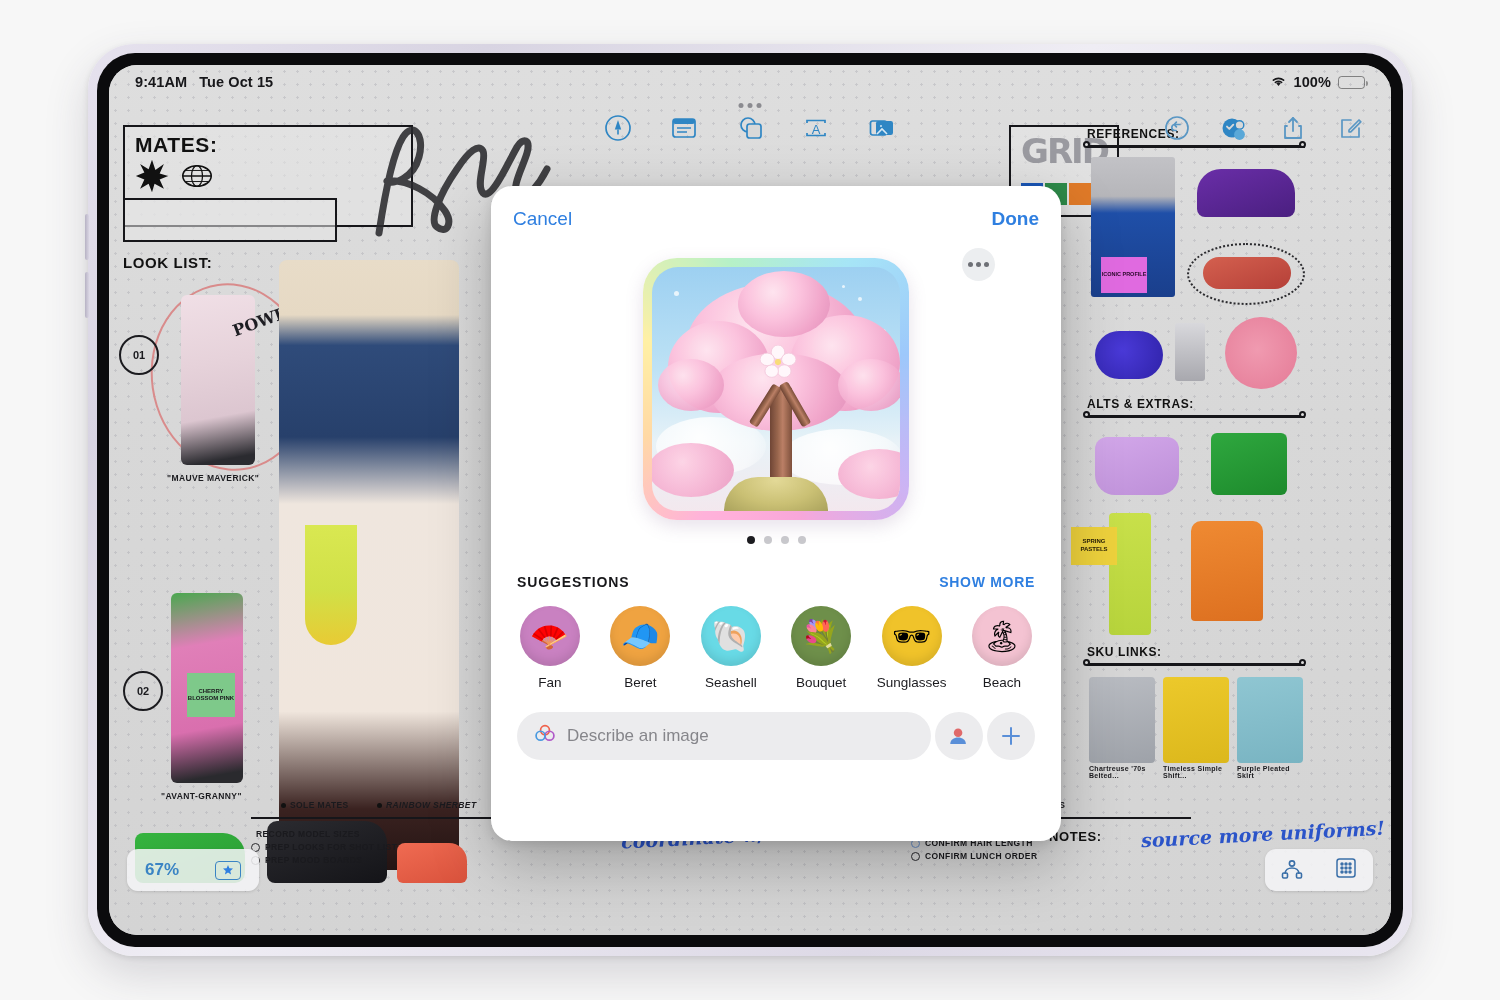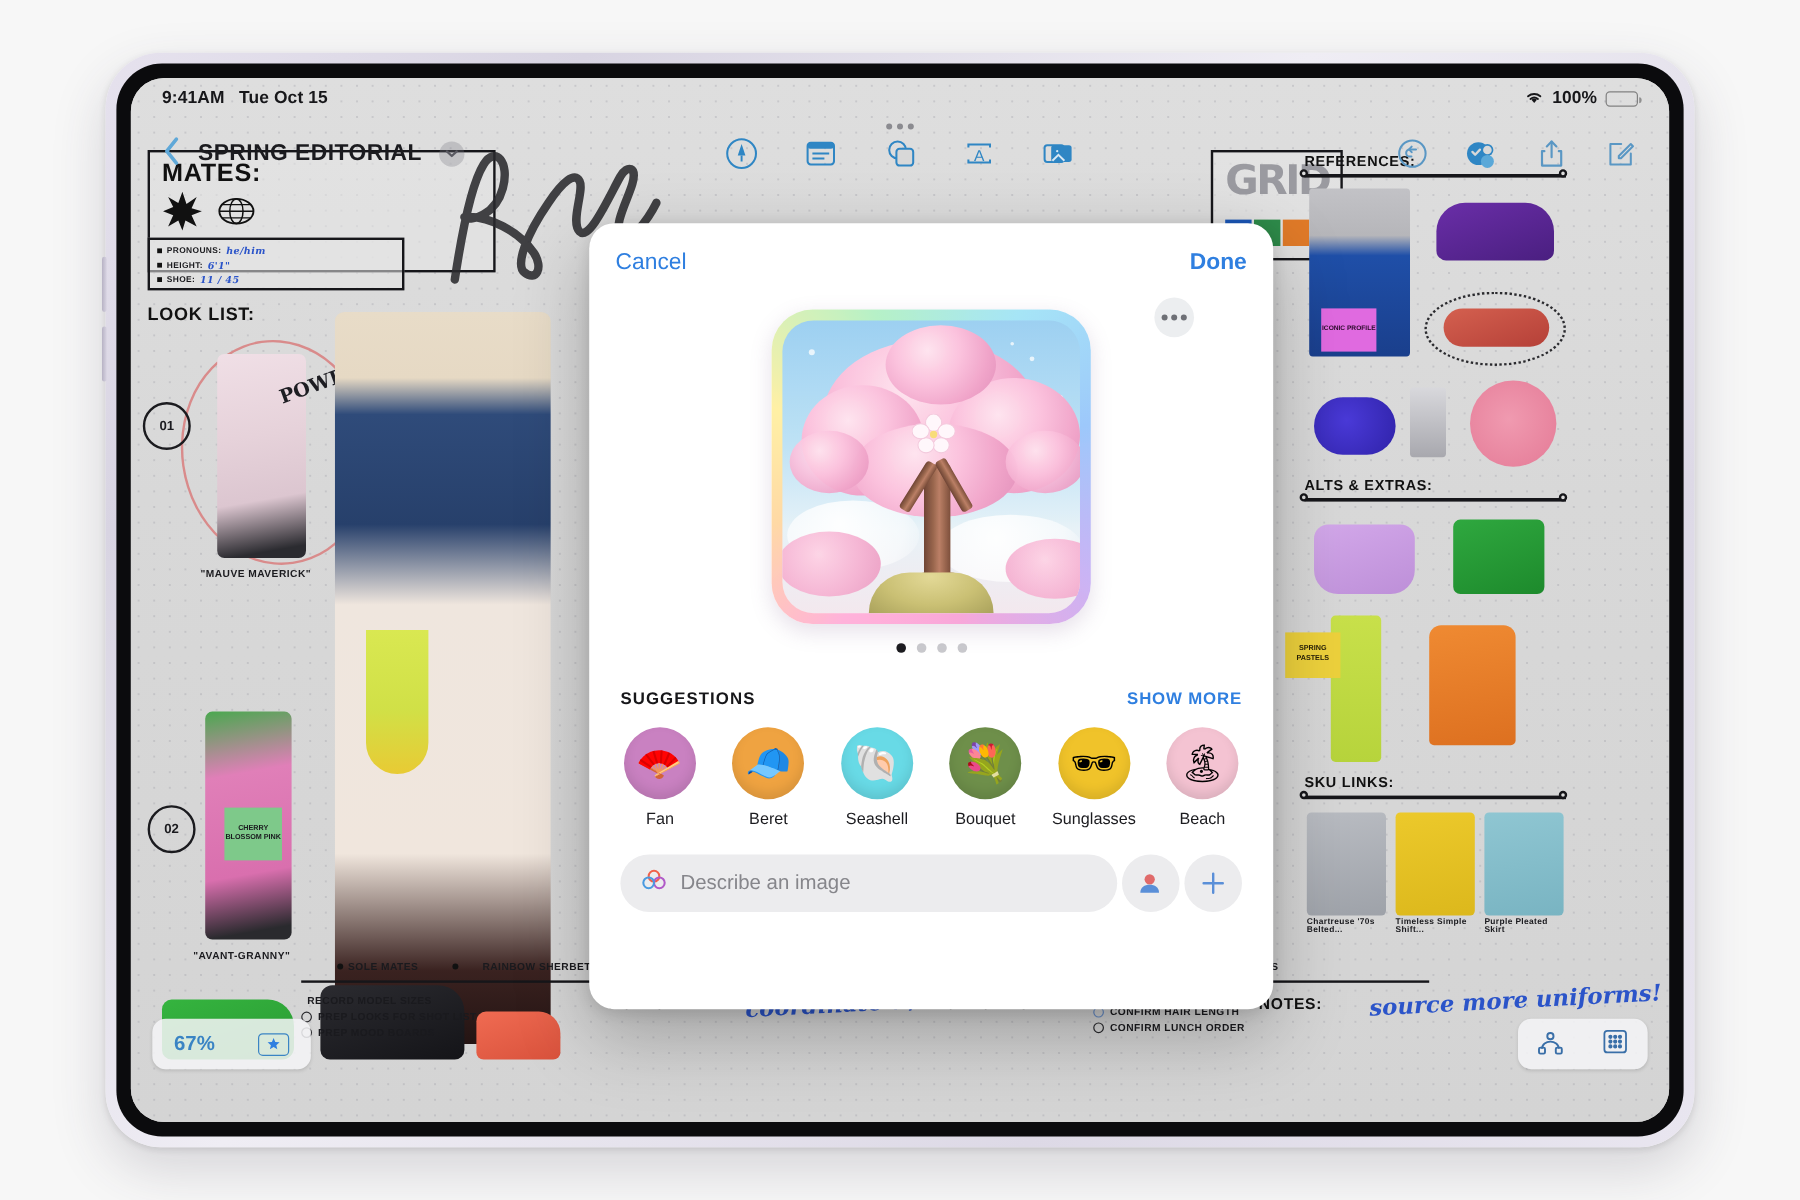--- a/index.html
+++ b/index.html
@@ -289,37 +289,20 @@
         </svg>
         <svg style="position:absolute;left:72px;top:96px;" width="32" height="30" viewBox="0 0 40 38">
           <ellipse cx="20" cy="19" rx="18" ry="13" fill="none" stroke="#111" stroke-width="2"></ellipse>
           <ellipse cx="20" cy="19" rx="7" ry="13" fill="none" stroke="#111" stroke-width="1.6"></ellipse>
           <line x1="2" y1="19" x2="38" y2="19" stroke="#111" stroke-width="1.6"></line>
           <line x1="5" y1="12" x2="35" y2="12" stroke="#111" stroke-width="1.2"></line>
           <line x1="5" y1="26" x2="35" y2="26" stroke="#111" stroke-width="1.2"></line>
         </svg>
 
         <div class="board-box" style="left:14px;top:133px;width:214px;height:44px;"></div>
-        <div style="position:absolute;left:22px;top:139px;width:200px;">
-          <div style="display:flex;gap:4px;align-items:center;">
-            <span style="width:4px;height:4px;background:#111;display:block;"></span>
-            <span class="tiny">PRONOUNS:</span>
-            <span class="tiny handwrite" style="font-size:8px;">he/him</span>
-          </div>
-          <div style="display:flex;gap:4px;align-items:center;margin-top:2px;">
-            <span style="width:4px;height:4px;background:#111;display:block;"></span>
-            <span class="tiny">HEIGHT:</span>
-            <span class="tiny handwrite" style="font-size:8px;">6'1"</span>
-          </div>
-          <div style="display:flex;gap:4px;align-items:center;margin-top:2px;">
-            <span style="width:4px;height:4px;background:#111;display:block;"></span>
-            <span class="tiny">SHOE:</span>
-            <span class="tiny handwrite" style="font-size:8px;">11 / 45</span>
-          </div>
-        </div>
 
         <svg style="position:absolute;left:258px;top:58px;" width="190" height="120" viewBox="0 0 190 120">
           <path d="M12 110 C18 70 26 30 36 14 C46 -2 58 12 52 34 C46 56 26 62 20 58 C40 56 66 70 78 88 C86 100 80 112 70 104 C62 98 72 72 90 46 C102 28 112 20 116 28 C120 36 108 62 116 70 C124 78 140 42 150 24 C156 14 164 16 160 30 C156 44 144 64 150 74 C156 84 174 58 180 46" fill="none" stroke="#2a2a2e" stroke-width="7" stroke-linecap="round" stroke-linejoin="round" opacity=".88"></path>
         </svg>
 
         <div class="swatch" style="left:394px;top:136px;width:22px;height:22px;background:#3aa35a;"></div>
         <div class="swatch" style="left:418px;top:136px;width:22px;height:22px;background:#a87bc8;"></div>
         <div class="swatch" style="left:442px;top:136px;width:22px;height:22px;background:#8fcde0;"></div>
         <div class="swatch" style="left:466px;top:136px;width:22px;height:22px;background:#e0c317;"></div>
 
@@ -411,21 +394,21 @@
         <div class="photo" style="left:1054px;top:612px;width:66px;height:86px;background:linear-gradient(170deg,#ecc92b,#dcb81c);border-radius:4px;"></div>
         <div class="photo" style="left:1128px;top:612px;width:66px;height:86px;background:linear-gradient(170deg,#8fc6d2,#79b4c2);border-radius:4px;"></div>
         <div style="position:absolute;left:980px;top:700px;width:66px;" class="tiny">Chartreuse '70s Belted...</div>
         <div style="position:absolute;left:1054px;top:700px;width:66px;" class="tiny">Timeless Simple Shift...</div>
         <div style="position:absolute;left:1128px;top:700px;width:66px;" class="tiny">Purple Pleated Skirt</div>
 
         <div style="position:absolute;left:172px;top:735px;display:flex;gap:4px;align-items:center;">
           <span style="width:5px;height:5px;border-radius:50%;background:#111;display:block;"></span>
           <span class="mini">SOLE MATES</span>
         </div>
-        <div style="position:absolute;left:268px;top:735px;display:flex;gap:20px;align-items:center;">
+        <div style="position:absolute;left:268px;top:735px;display:flex;gap:4px;align-items:center;font-style:italic;">
           <span style="width:5px;height:5px;border-radius:50%;background:#111;display:block;"></span>
           <span class="mini">RAINBOW SHERBET</span>
         </div>
         <div style="position:absolute;left:625px;top:735px;display:flex;gap:4px;align-items:center;">
           <span style="width:5px;height:5px;border-radius:50%;background:#111;display:block;"></span>
           <span class="mini">MOSSY AND BOSSY</span>
         </div>
         <div style="position:absolute;left:748px;top:735px;display:flex;gap:4px;align-items:center;">
           <span style="width:5px;height:5px;border-radius:50%;background:#111;display:block;"></span>
           <span class="mini">TAKE A BOW</span>
@@ -527,33 +510,20 @@
         </div>
       </div>
 
       <div id="multitask">
         <i></i>
           <i></i>
           <i></i>
       </div>
 
       <div id="apptoolbar">
-        <div class="left-grp">
-          <span>
-            <svg width="16" height="26" viewBox="0 0 16 26" fill="none" stroke="#5fa8d8" stroke-width="3" stroke-linecap="round" stroke-linejoin="round">
-                <path d="M12 3L4 13l8 10"></path>
-              </svg>
-          </span>
-          <span id="doc-title">SPRING EDITORIAL</span>
-          <span class="chev-badge">
-            <svg width="11" height="8" viewBox="0 0 12 8" fill="none" stroke="#5a5a62" stroke-width="2" stroke-linecap="round" stroke-linejoin="round">
-                <path d="M1.5 2l4.5 4.2L10.5 2"></path>
-              </svg>
-          </span>
-        </div>
 
         <div class="center-grp">
           <span class="tool-ic">
             <svg viewBox="0 0 28 28" fill="none" stroke="#2f86c4" stroke-width="1.7">
               <circle cx="14" cy="14" r="12"></circle>
               <path d="M14 6l3.2 9.5H10.8L14 6z" fill="#2f86c4" stroke="none"></path>
               <path d="M14 15.5v5" stroke-width="1.6"></path>
             </svg>
           </span>
           <span class="tool-ic">

